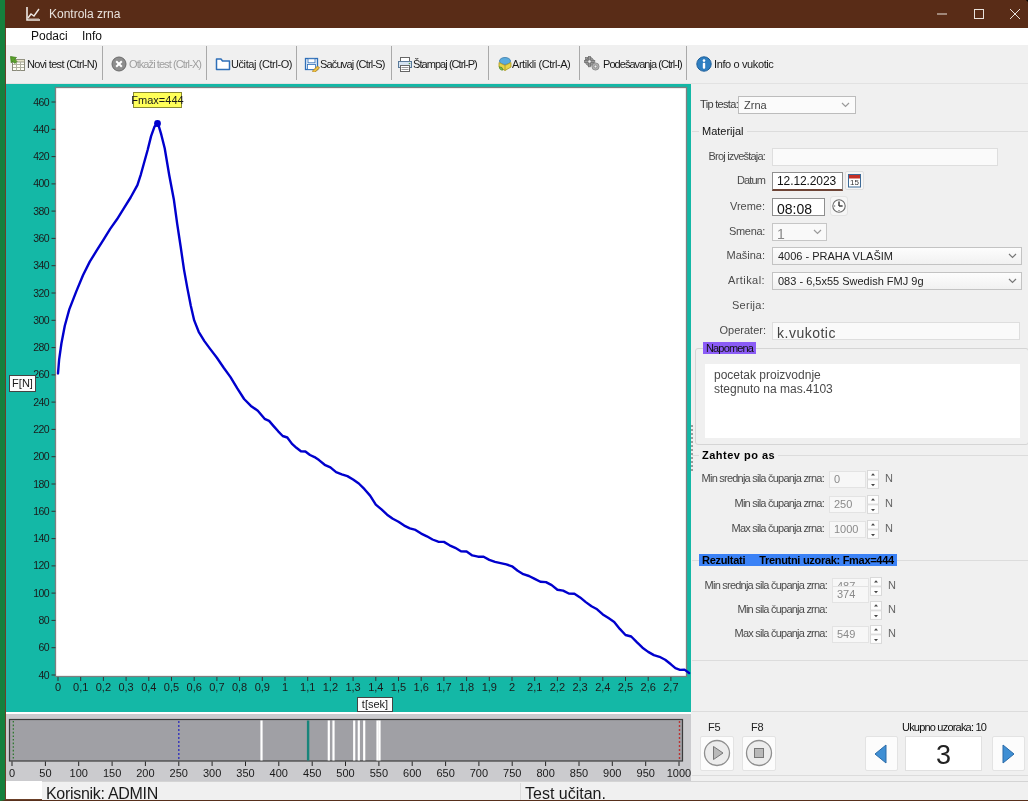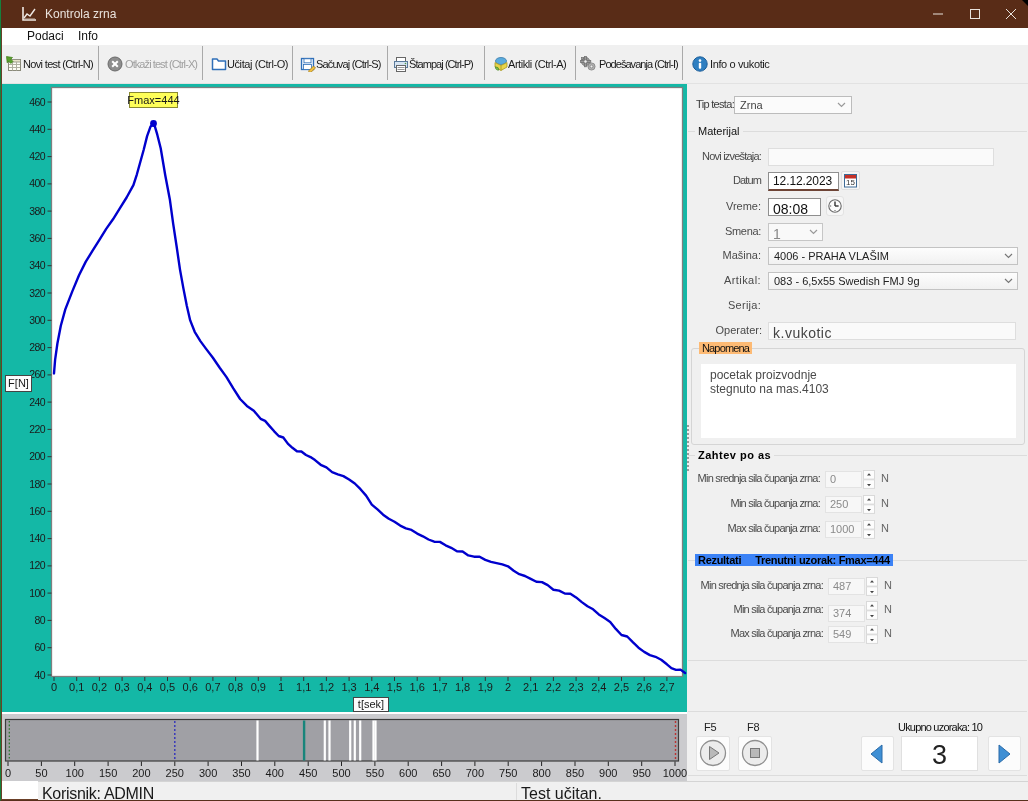--- a/index.html
+++ b/index.html
@@ -1,16 +1,16 @@
 <!DOCTYPE html>
 <html><head><meta charset="utf-8">
 <style>
 *{margin:0;padding:0;box-sizing:border-box;font-family:"Liberation Sans",sans-serif;}
 html,body{width:1028px;height:801px;overflow:hidden;}
-#win{position:relative;width:1028px;height:801px;background:#fff;border-left:1px solid #15803d;border-right:1px solid #58301c;border-bottom:1px solid #58301c;box-shadow:inset 1px 0 0 #6b4028, inset 0 -1px 0 #6b4028;}
+#win{position:relative;width:1028px;height:801px;background:#fff;border-left:5px solid #15803d;border-right:1px solid #58301c;border-bottom:1px solid #58301c;box-shadow:inset 1px 0 0 #6b4028, inset 0 -1px 0 #6b4028;}
 .abs{position:absolute;}
 
 #titlebar{position:absolute;left:0;top:0;width:1028px;height:28px;background:#592c17;}
 #titlebar .title{position:absolute;left:44px;top:7px;font-size:12px;color:#e9e2dc;letter-spacing:0px;}
 .wbtn{position:absolute;top:0;height:28px;width:37px;color:#e9e2dc;}
 #corner{position:absolute;right:0;top:0;width:0;height:0;border-top:7px solid #000;border-left:7px solid transparent;}
 
 #menubar{position:absolute;left:18px;top:28px;width:1026px;height:17px;background:#fff;font-size:12px;color:#111;}
 #menubar span{position:absolute;top:1px;}
 
@@ -264,21 +264,21 @@
 </div>
 
 <div id="panel">
 <div class="lbl" style="left:9px;top:14px;color:#3c3c3c;letter-spacing:-0.68px">Tip testa:</div>
 <div class="combo" style="left:47px;top:12px;width:118px;height:18px;background:#fbfbfb;border-color:#bcbcbc;color:#444">Zrna</div>
 <svg class="chev" style="left:150px;top:18px" width="9" height="6">
         <path d="M1 1 L4.5 4.5 L8 1" stroke="#9a9a9a" stroke-width="1.2" fill="none"></path>
       </svg>
 <div class="gline" style="left:1px;top:47px;width:339px"></div>
 <div class="lbl" style="left:8px;top:41px;background:#f0f0f0;padding:0 3px;color:#111;letter-spacing:0">Materijal</div>
-<div class="rlbl" style="right:267px;top:66px;color:#4a4a4a;letter-spacing:-0.8px">Novi izveštaja:</div>
+<div class="rlbl" style="right:267px;top:66px;color:#4a4a4a;letter-spacing:-0.8px">Broj izveštaja:</div>
 <div class="tb" style="left:81px;top:64px;width:226px;height:18px"></div>
 <div class="rlbl" style="right:267px;top:90px;color:#4a4a4a;letter-spacing:-0.88px">Datum</div>
 <div class="tb" style="left:81px;top:88px;width:71px;height:19px;background:#fff;border:1px solid #8f8f8f;border-bottom:2px solid #6e4436;color:#111;font-size:12px;padding-top:1px;letter-spacing:-0.1px">12.12.2023</div>
 <div class="abs" style="left:154px;top:87px;width:19px;height:19px;background:#f6f6f6;border:1px solid #e0e0e0;border-radius:2px"></div>
 <svg class="abs" style="left:157px;top:90px" width="13" height="14">
         <rect x="0.5" y="0.5" width="12" height="12.5" fill="#fff" stroke="#3d6a96"></rect>
         <rect x="1" y="1" width="11" height="3.5" fill="#c53128"></rect>
         <text x="6.5" y="11" font-size="8" fill="#333" text-anchor="middle" font-family="Liberation Sans">15</text>
       </svg>
 <div class="rlbl" style="right:267px;top:116px;color:#4a4a4a;letter-spacing:0px">Vreme:</div>
@@ -303,21 +303,21 @@
       </svg>
 <div class="rlbl" style="right:267px;top:190px;color:#4a4a4a;letter-spacing:0.42px">Artikal:</div>
 <div class="combo" style="left:81px;top:188px;width:250px;height:18px">083 - 6,5x55 Swedish FMJ 9g</div>
 <svg class="chev" style="left:317px;top:194px" width="9" height="6">
         <path d="M1 1 L4.5 4.5 L8 1" stroke="#777" stroke-width="1.2" fill="none"></path>
       </svg>
 <div class="rlbl" style="right:267px;top:215px;color:#4a4a4a;letter-spacing:0.26px">Serija:</div>
 <div class="rlbl" style="right:266px;top:240px;color:#4a4a4a;letter-spacing:0px">Operater:</div>
 <div class="tb" style="left:81px;top:238px;width:248px;height:18px;color:#444;letter-spacing:0.5px">k.vukotic</div>
 <div class="abs" style="left:4px;top:264px;width:334px;height:97px;border:1px solid #d5d5d5;border-radius:3px"></div>
-<div class="lbl" style="left:12px;top:258px;background:#fdba74;padding:0 3px;color:#111;letter-spacing:-0.85px">Napomena</div>
+<div class="lbl" style="left:12px;top:258px;background:#8b5cf6;padding:0 3px;color:#111;letter-spacing:-0.85px">Napomena</div>
 <div class="abs" style="left:14px;top:280px;width:315px;height:74px;background:#fff;font-size:12px;color:#4a4a4a;padding:5px 0 0 9px;line-height:13.5px">pocetak proizvodnje<br>stegnuto na mas.4103</div>
 <div class="abs" style="left:0px;top:341px;width:2px;height:46px;border-left:2px dotted #9a9a9a"></div>
 <div class="gline" style="left:1px;top:371px;width:339px"></div>
 <div class="lbl" style="left:8px;top:365px;background:#f0f0f0;padding:0 3px;color:#000;font-weight:bold;letter-spacing:0.5px">Zahtev po as</div>
 <div class="rlbl" style="right:208px;top:388px;color:#4a4a4a;letter-spacing:-0.77px">Min srednja sila čupanja zrna:</div>
 <div class="spin" style="left:138px;top:387px;width:37px;height:17px">0</div>
 <svg class="abs" style="left:176px;top:386px" width="12" height="19">
         <rect x="0.5" y="0.5" width="11" height="8.6" fill="#fdfdfd" stroke="#d9d9d9"></rect>
         <rect x="0.5" y="9.8" width="11" height="8.6" fill="#fdfdfd" stroke="#d9d9d9"></rect>
         <path d="M4 5.4 L6 3.2 L8 5.4 Z" fill="#444"></path>
@@ -347,21 +347,21 @@
 <div class="rlbl" style="right:205px;top:495px;color:#4a4a4a;letter-spacing:-0.77px">Min srednja sila čupanja zrna:</div>
 <div class="spin" style="left:141px;top:494px;width:37px;height:17px">487</div>
 <svg class="abs" style="left:179px;top:493px" width="12" height="19">
         <rect x="0.5" y="0.5" width="11" height="8.6" fill="#fdfdfd" stroke="#d9d9d9"></rect>
         <rect x="0.5" y="9.8" width="11" height="8.6" fill="#fdfdfd" stroke="#d9d9d9"></rect>
         <path d="M4 5.4 L6 3.2 L8 5.4 Z" fill="#444"></path>
         <path d="M4 14 L6 16.2 L8 14 Z" fill="#444"></path>
       </svg>
 <div class="lbl" style="left:197px;top:495px;color:#666">N</div>
 <div class="rlbl" style="right:205px;top:519px;color:#4a4a4a;letter-spacing:-0.77px">Min sila čupanja zrna:</div>
-<div class="spin" style="left:141px;top:521px;width:37px;height:17px">374</div>
+<div class="spin" style="left:141px;top:502px;width:37px;height:17px">374</div>
 <svg class="abs" style="left:179px;top:517px" width="12" height="19">
         <rect x="0.5" y="0.5" width="11" height="8.6" fill="#fdfdfd" stroke="#d9d9d9"></rect>
         <rect x="0.5" y="9.8" width="11" height="8.6" fill="#fdfdfd" stroke="#d9d9d9"></rect>
         <path d="M4 5.4 L6 3.2 L8 5.4 Z" fill="#444"></path>
         <path d="M4 14 L6 16.2 L8 14 Z" fill="#444"></path>
       </svg>
 <div class="lbl" style="left:197px;top:519px;color:#666">N</div>
 <div class="rlbl" style="right:205px;top:543px;color:#4a4a4a;letter-spacing:-0.77px">Max sila čupanja zrna:</div>
 <div class="spin" style="left:141px;top:542px;width:37px;height:17px">549</div>
 <svg class="abs" style="left:179px;top:541px" width="12" height="19">

